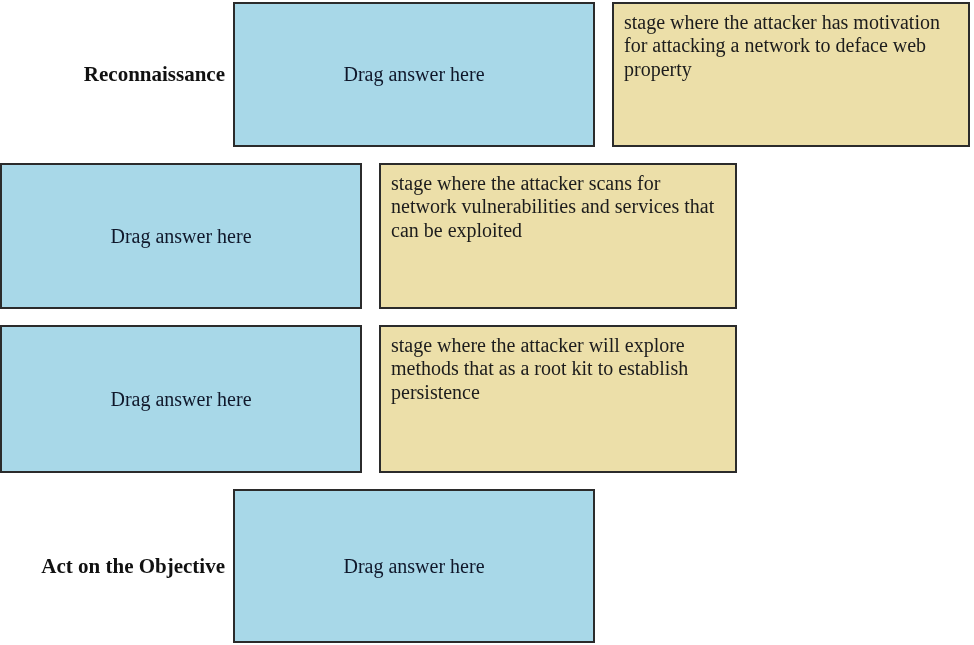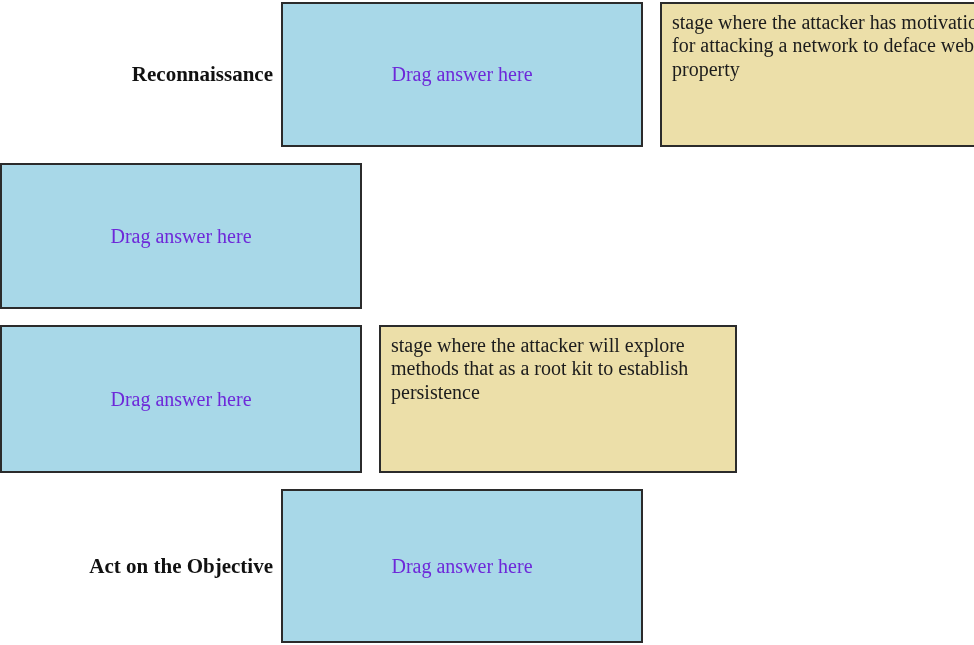--- a/index.html
+++ b/index.html
@@ -30,34 +30,33 @@
   .label-cell {
     flex: 0 0 233px;
     display: flex;
     align-items: center;
     justify-content: flex-end;
     padding-right: 8px;
     font-weight: bold;
     font-size: 21px;
     color: #111111;
     white-space: nowrap;
-    margin-left: 48px;
   }
   .drop-zone {
     flex: 0 0 362px;
     background: #a8d8e8;
     border: 2px solid #2b2b2b;
     display: flex;
     align-items: center;
     justify-content: center;
     cursor: pointer;
   }
   .drop-zone .placeholder {
     font-size: 20px;
-    color: #6d28d9;
+    color: #0f172a;
   }
   .desc-card {
     flex: 0 0 358px;
     margin-left: 17px;
     background: #ecdfa9;
     border: 2px solid #2b2b2b;
     padding: 7px 10px 6px 10px;
     font-size: 20px;
     line-height: 1.17;
     color: #1c1c1c;
@@ -74,20 +73,21 @@
     <div class="drop-zone">
       <span class="placeholder">Drag answer here</span>
     </div>
     <div class="desc-card">stage where the attacker has motivation for attacking a network to deface web property</div>
   </div>
 
   <div class="row row-2">
     <div class="drop-zone">
       <span class="placeholder">Drag answer here</span>
     </div>
+    <div class="desc-card">stage where the attacker scans for network vulnerabilities and services that can be exploited</div>
   </div>
 
   <div class="row row-3">
     <div class="drop-zone">
       <span class="placeholder">Drag answer here</span>
     </div>
     <div class="desc-card">stage where the attacker will explore methods that as a root kit to establish persistence</div>
   </div>
 
   <div class="row row-4">

